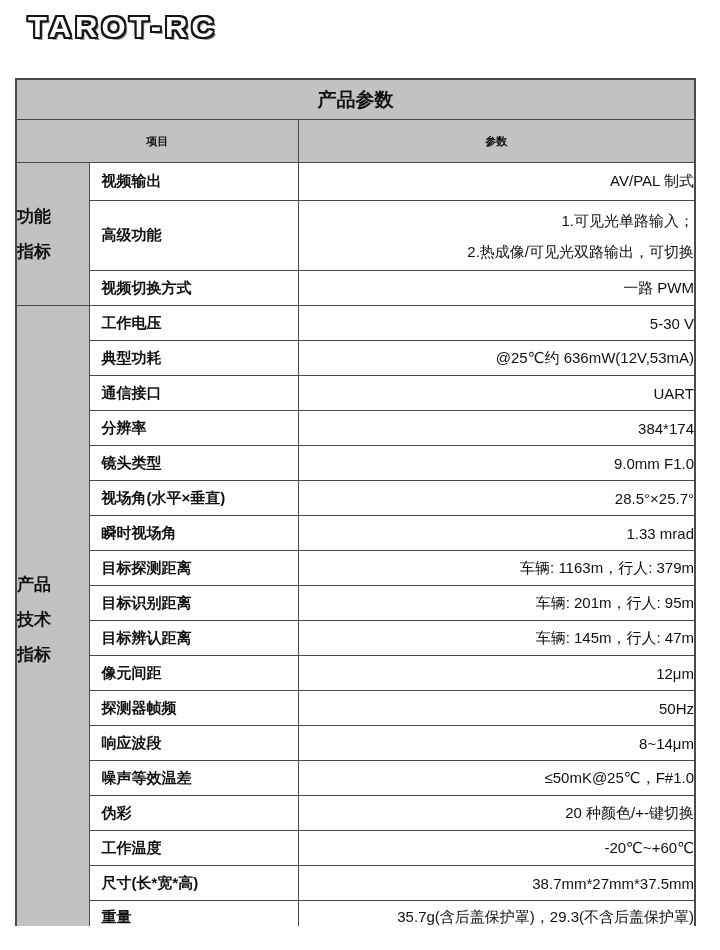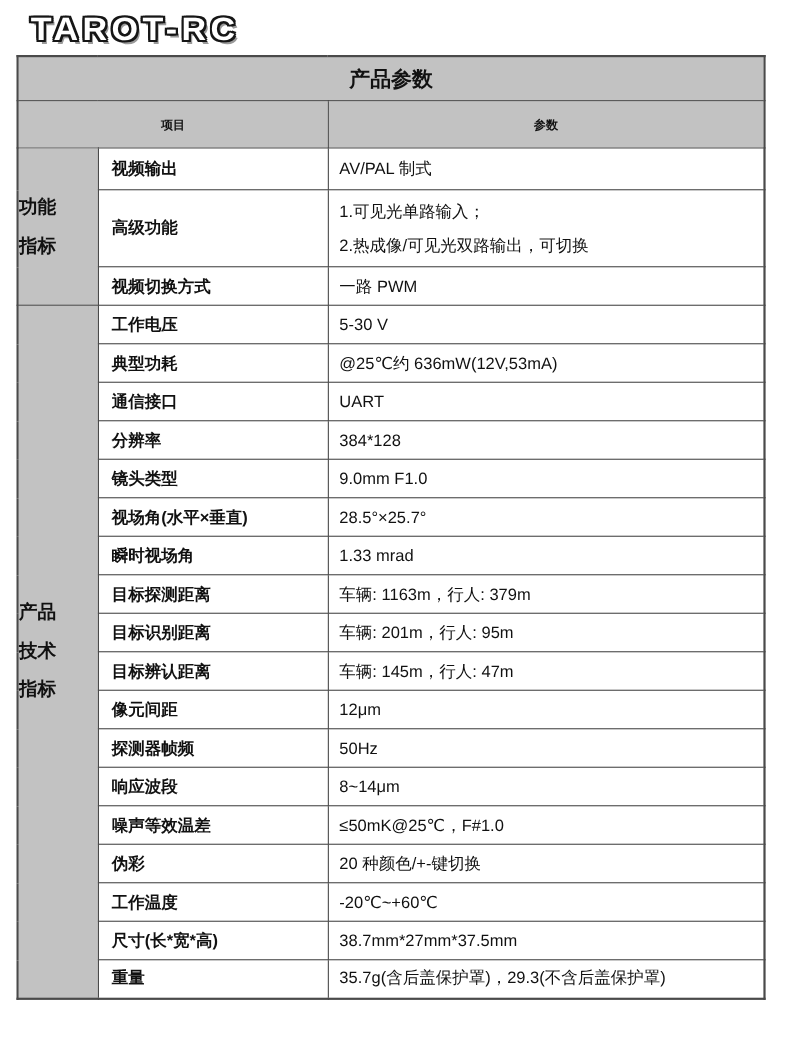--- a/index.html
+++ b/index.html
@@ -32,21 +32,21 @@
        2px  2px 0 #161616,
       -2px  0   0 #161616,
        2px  0   0 #161616,
        0   -2px 0 #161616,
        0    2px 0 #161616,
        3px  4px 0 #9a9a9a;
   }
   table.spec-table {
     position: absolute;
     left: 15px;
-    top: 50px;
+    top: 78px;
     width: 679px;
     border-collapse: collapse;
     table-layout: fixed;
     border: 2px solid #4a4a4a;
   }
   .spec-table th, .spec-table td {
     border: 1px solid #4a4a4a;
     color: #111111;
     vertical-align: middle;
     padding: 0;
@@ -82,21 +82,21 @@
     font-weight: bold;
     padding-left: 12px;
     text-align: left;
     margin-left: 35px;
   }
   td.val {
     background: #ffffff;
     font-size: 15px;
     font-weight: normal;
     padding-left: 10px;
-    text-align: left;
+    text-align: right;
   }
   td.val .vline { line-height: 31px; }
   tr.h38 { height: 38px; }
   tr.h70 { height: 70px; }
   tr.h35 { height: 35px; }
 </style>
 </head>
 <body>
 
 <div class="page">
@@ -152,21 +152,21 @@
     <tr class="h35">
       <td class="item">典型功耗</td>
       <td class="val">@25℃约 636mW(12V,53mA)</td>
     </tr>
     <tr class="h35">
       <td class="item">通信接口</td>
       <td class="val">UART</td>
     </tr>
     <tr class="h35">
       <td class="item">分辨率</td>
-      <td class="val">384*128</td>
+      <td class="val">384*174</td>
     </tr>
     <tr class="h35">
       <td class="item">镜头类型</td>
       <td class="val">9.0mm F1.0</td>
     </tr>
     <tr class="h35">
       <td class="item">视场角(水平×垂直)</td>
       <td class="val">28.5°×25.7°</td>
     </tr>
     <tr class="h35">

